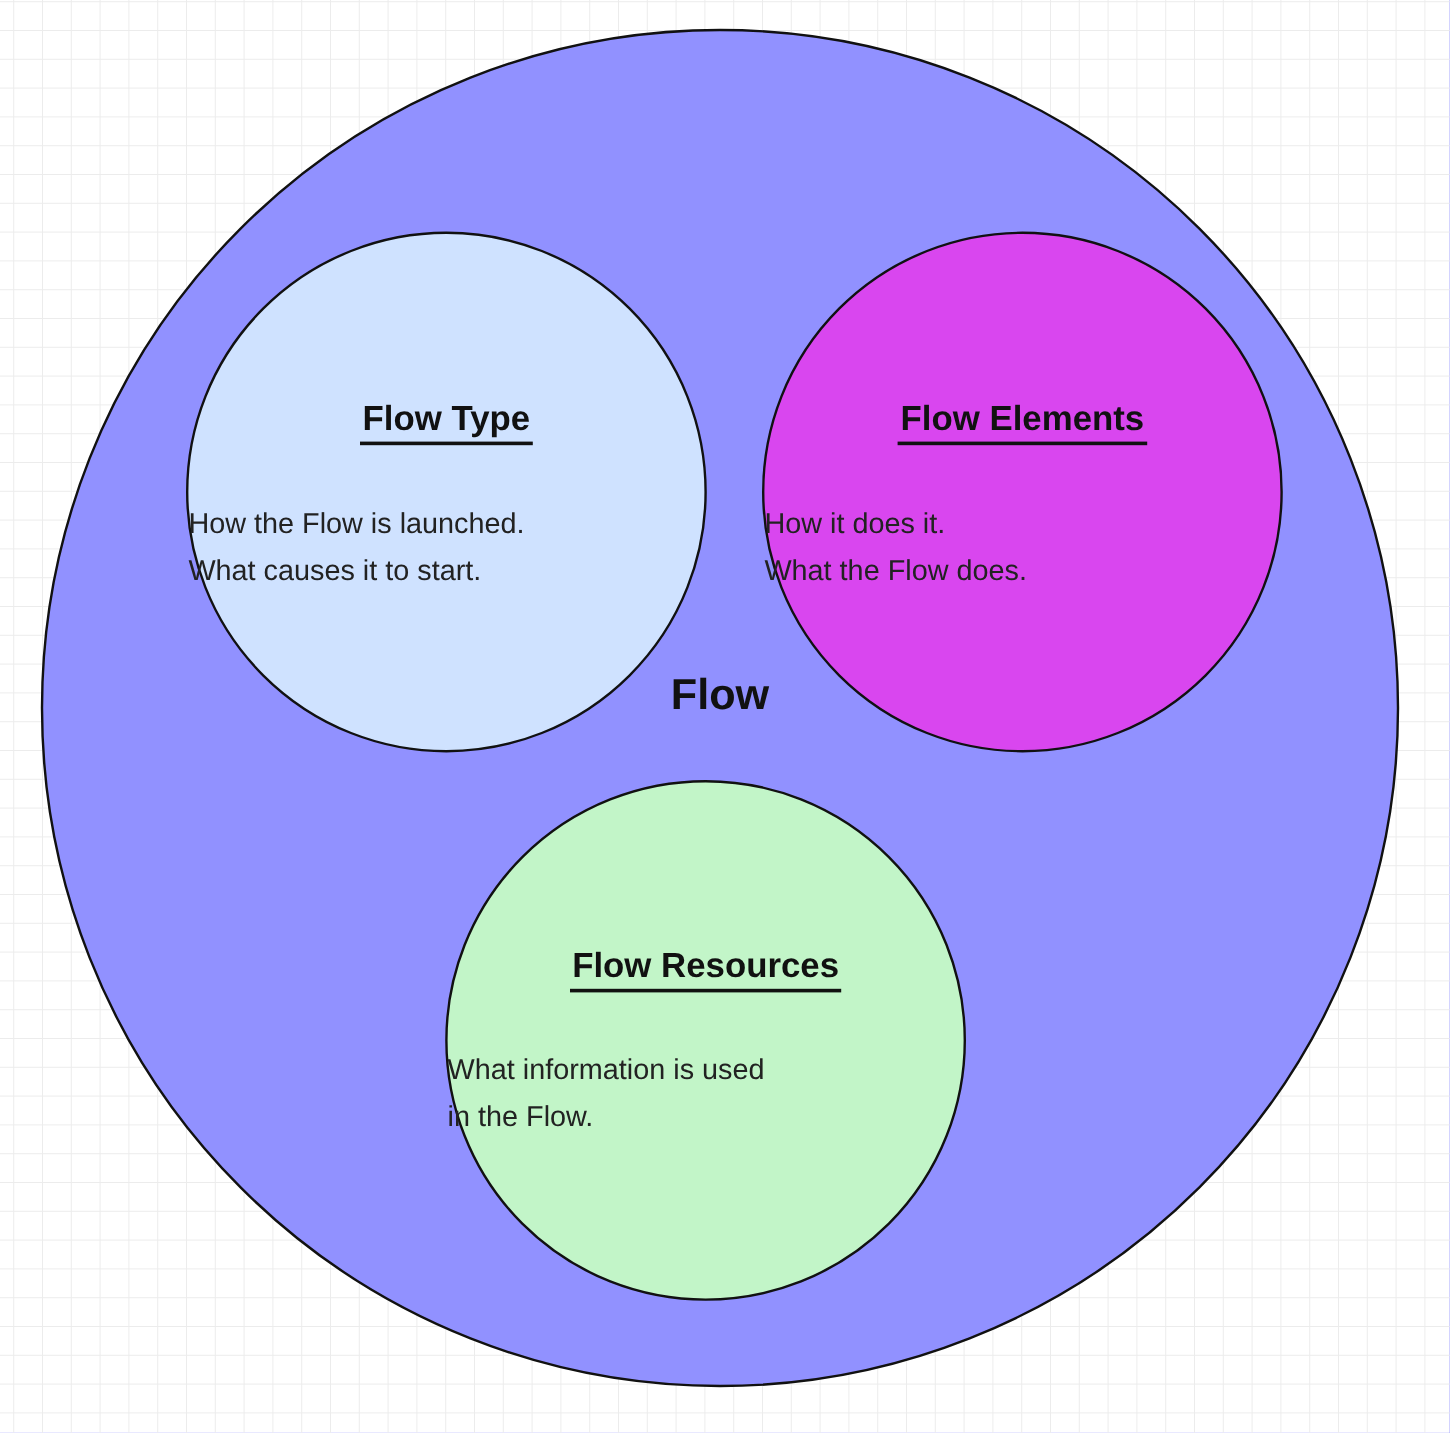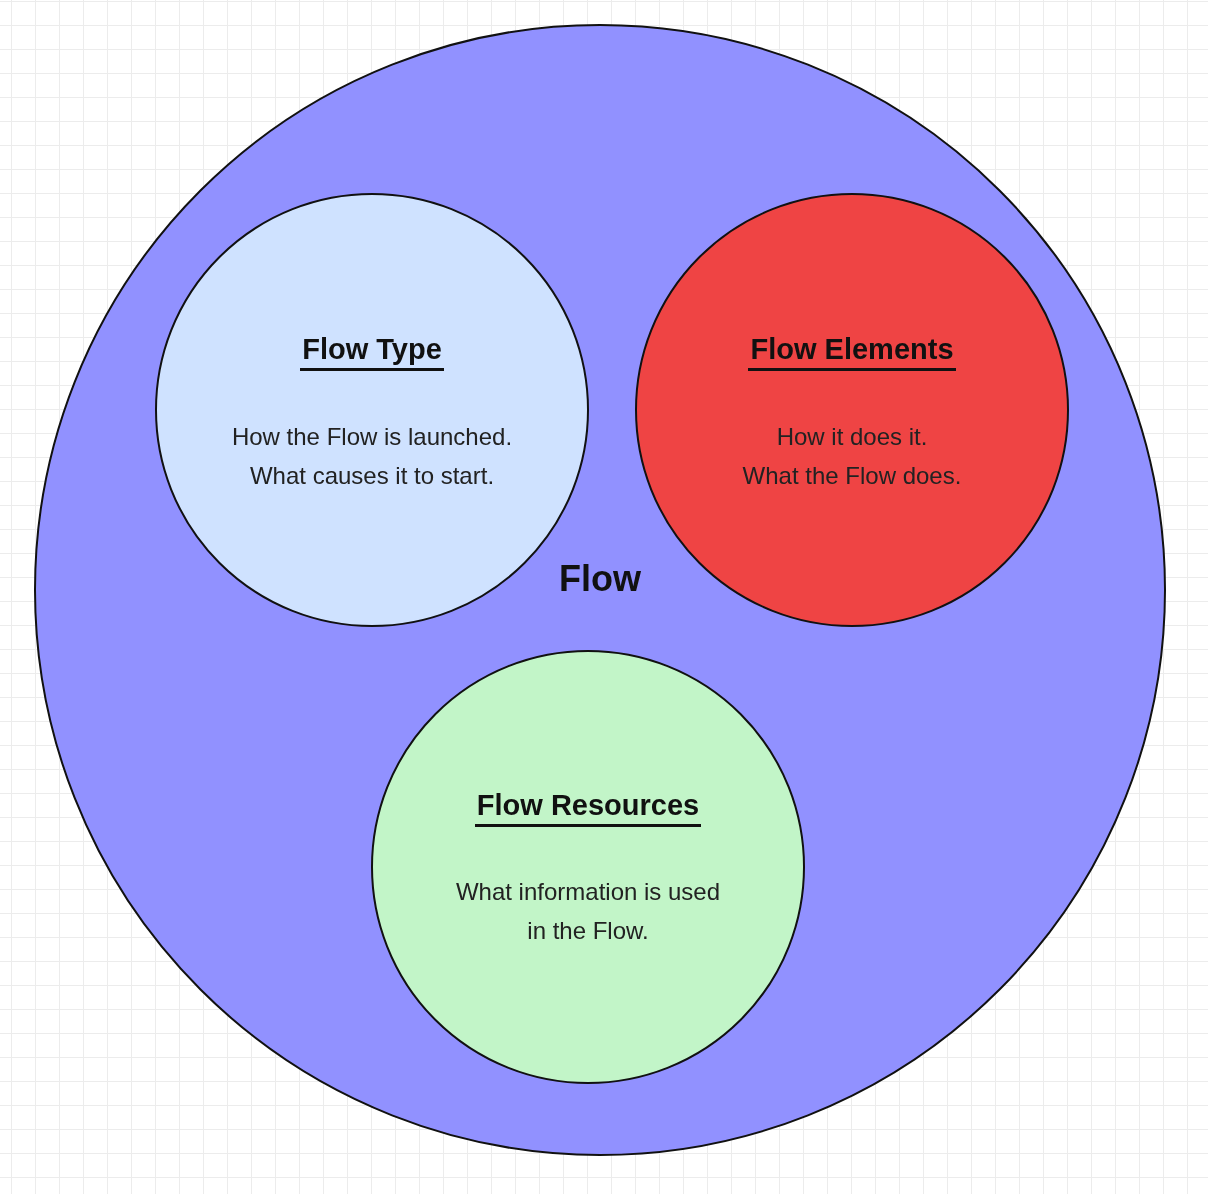--- a/index.html
+++ b/index.html
@@ -23,21 +23,21 @@
     #c-resources { left: 371px; top: 650px; width: 434px; height: 434px; }
     .title {
       position: absolute; left: 0; right: 0; text-align: center;
       font-weight: bold; font-size: 29px; color: #111111;
     }
     .title span {
       display: inline-block; border-bottom: 3px solid #111111;
       padding: 0 2px 2px 2px; line-height: 1.1;
     }
     .desc {
-      position: absolute; left: 0; right: 0; text-align: center;
+      position: absolute; left: 0; right: 0; text-align: left;
       font-size: 24px; line-height: 39px; color: #222222;
     }
     #c-type .title, #c-elements .title { top: 138px; }
     #c-type .desc, #c-elements .desc { top: 222px; }
     #c-resources .title { top: 137px; }
     #c-resources .desc { top: 220px; }
     #outer-label {
       position: absolute; left: 500px; top: 558px; width: 200px;
       text-align: center; font-weight: bold; font-size: 36px; color: #111111;
     }
@@ -48,21 +48,21 @@
 <div class="circle" id="outer" style="background: rgb(145, 145, 255); border-color: rgb(17, 17, 17);"></div>
 
 <div class="circle" id="c-type" style="background: rgb(207, 226, 255); border-color: rgb(17, 17, 17);">
   <div class="title"><span>Flow Type</span></div>
   <div class="desc">
     <div>How the Flow is launched.</div>
     <div>What causes it to start.</div>
   </div>
 </div>
 
-<div class="circle" id="c-elements" style="background: #ef4444; border-color: rgb(17, 17, 17);">
+<div class="circle" id="c-elements" style="background: #d946ef; border-color: rgb(17, 17, 17);">
   <div class="title"><span>Flow Elements</span></div>
   <div class="desc">
     <div>How it does it.</div>
     <div>What the Flow does.</div>
   </div>
 </div>
 
 <div class="circle" id="c-resources" style="background: rgb(194, 245, 200); border-color: rgb(17, 17, 17);">
   <div class="title"><span>Flow Resources</span></div>
   <div class="desc">

